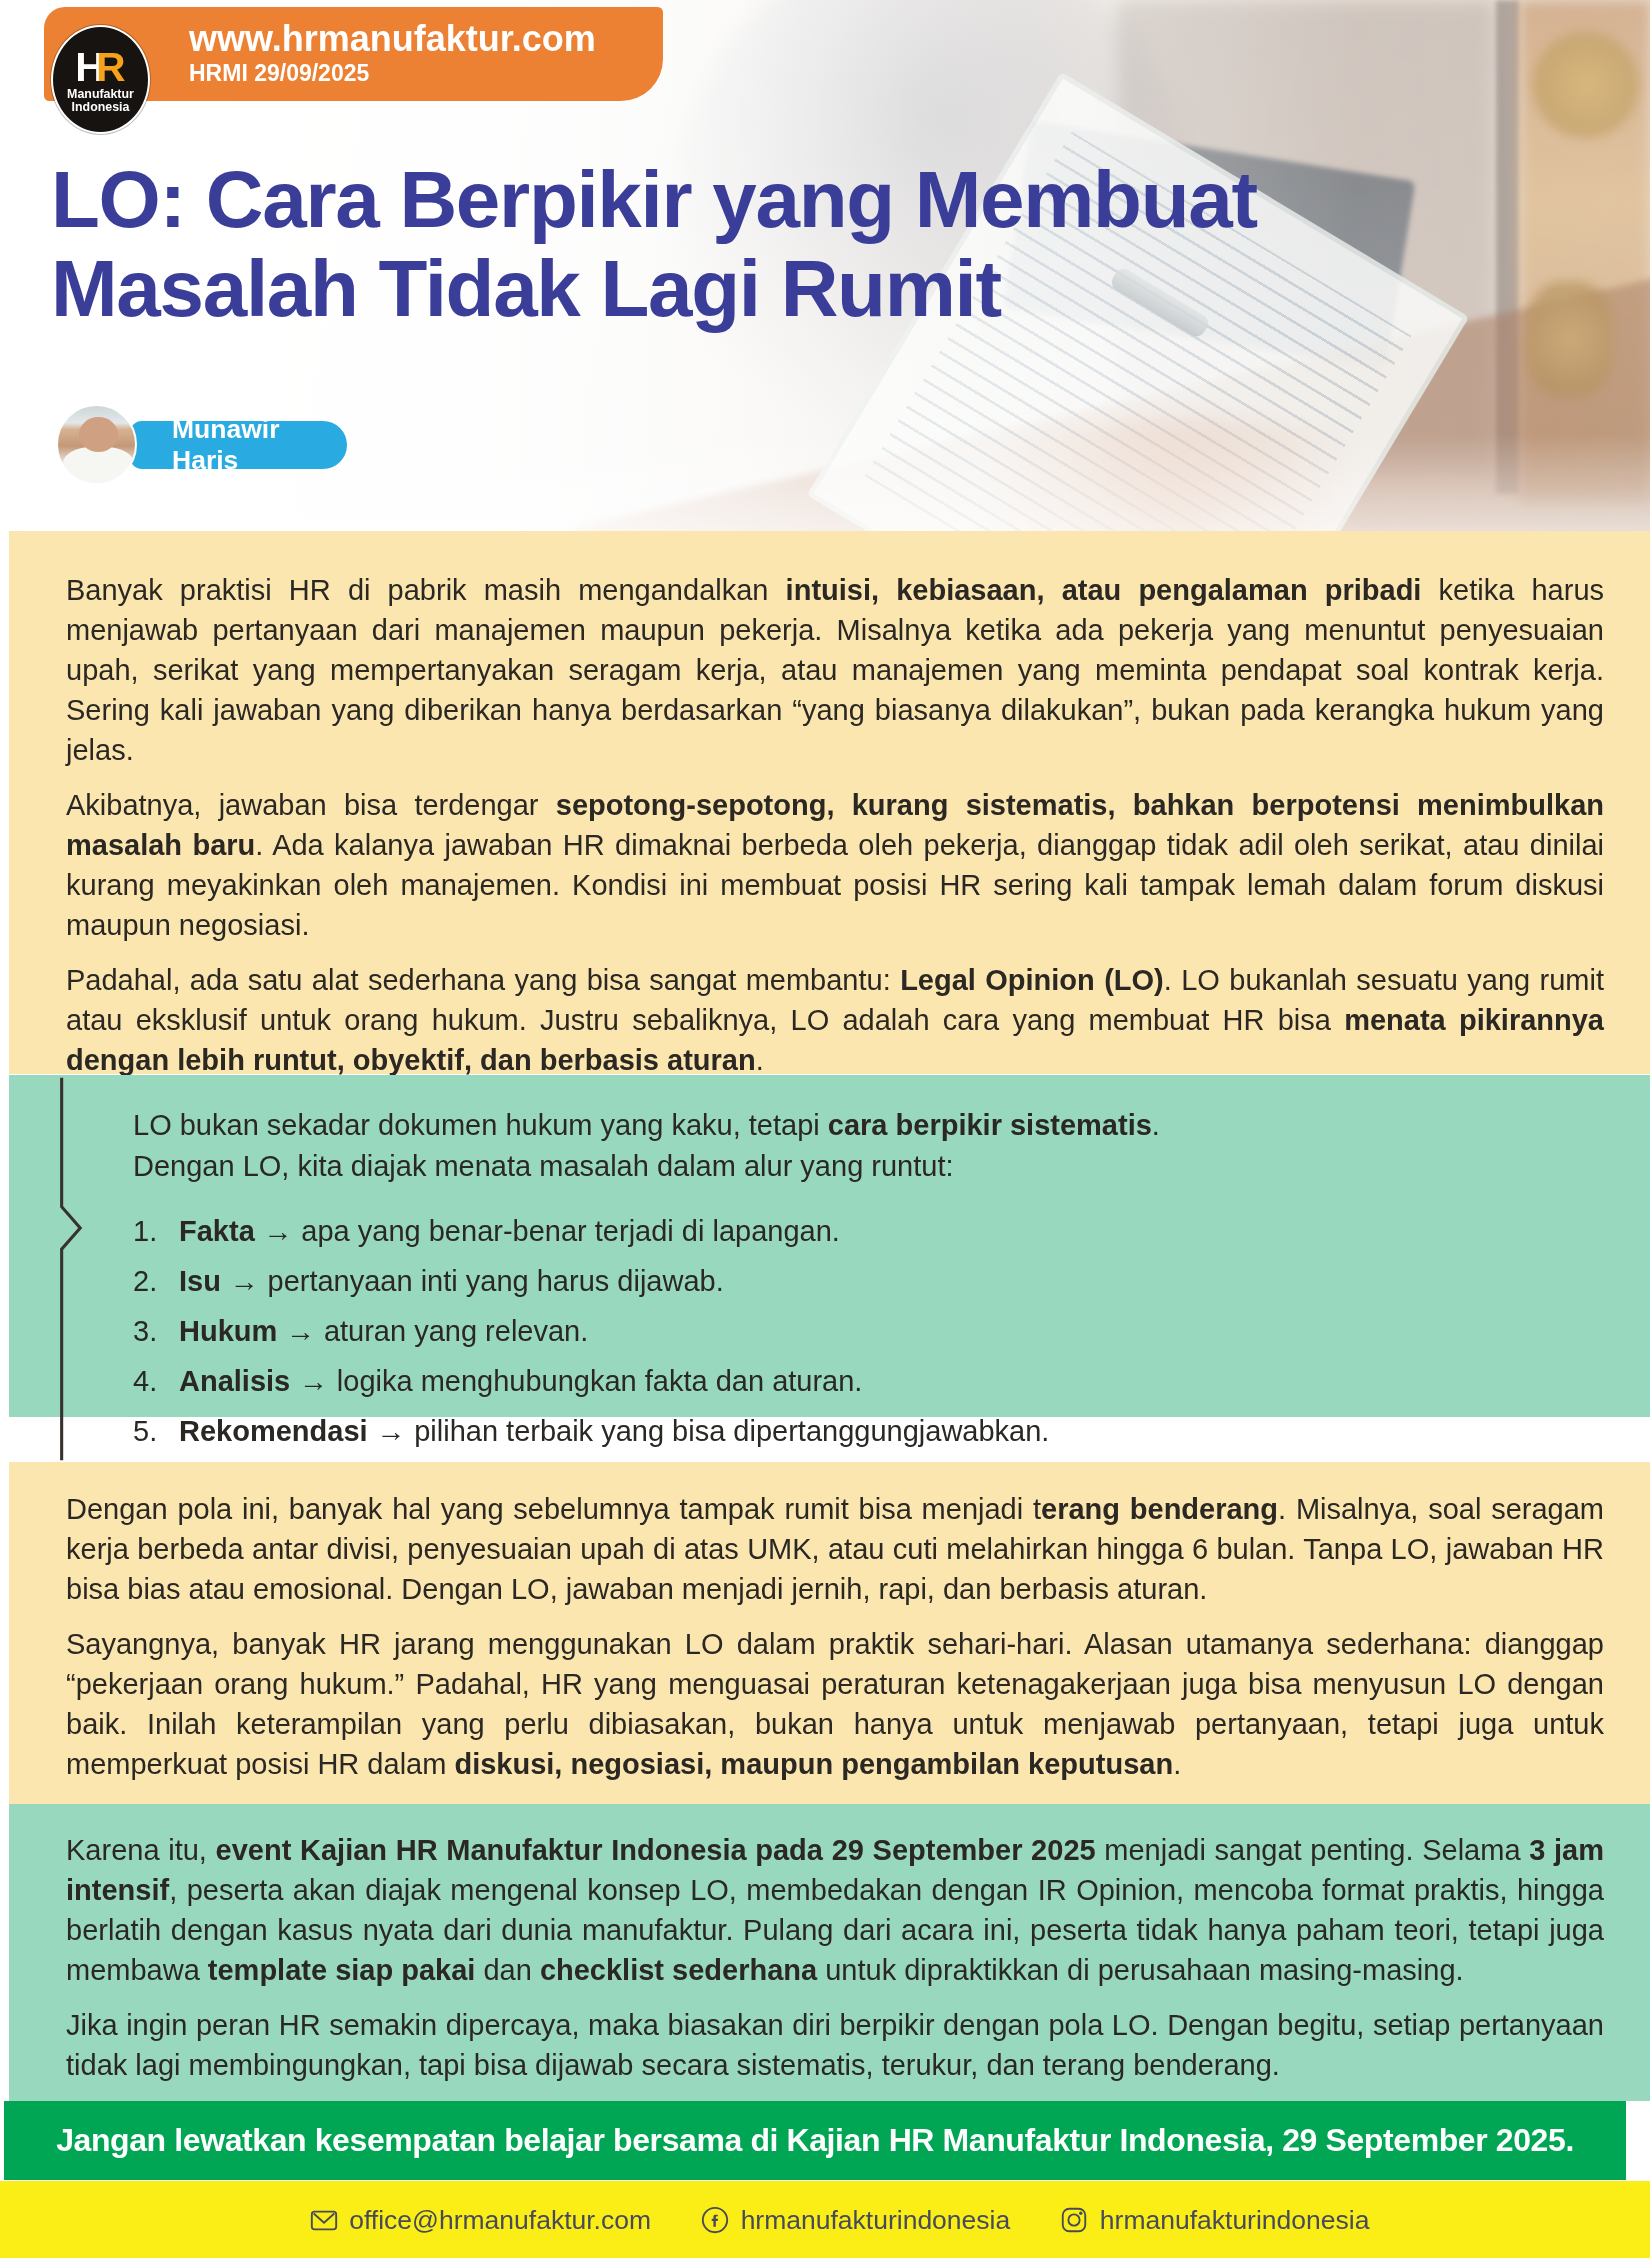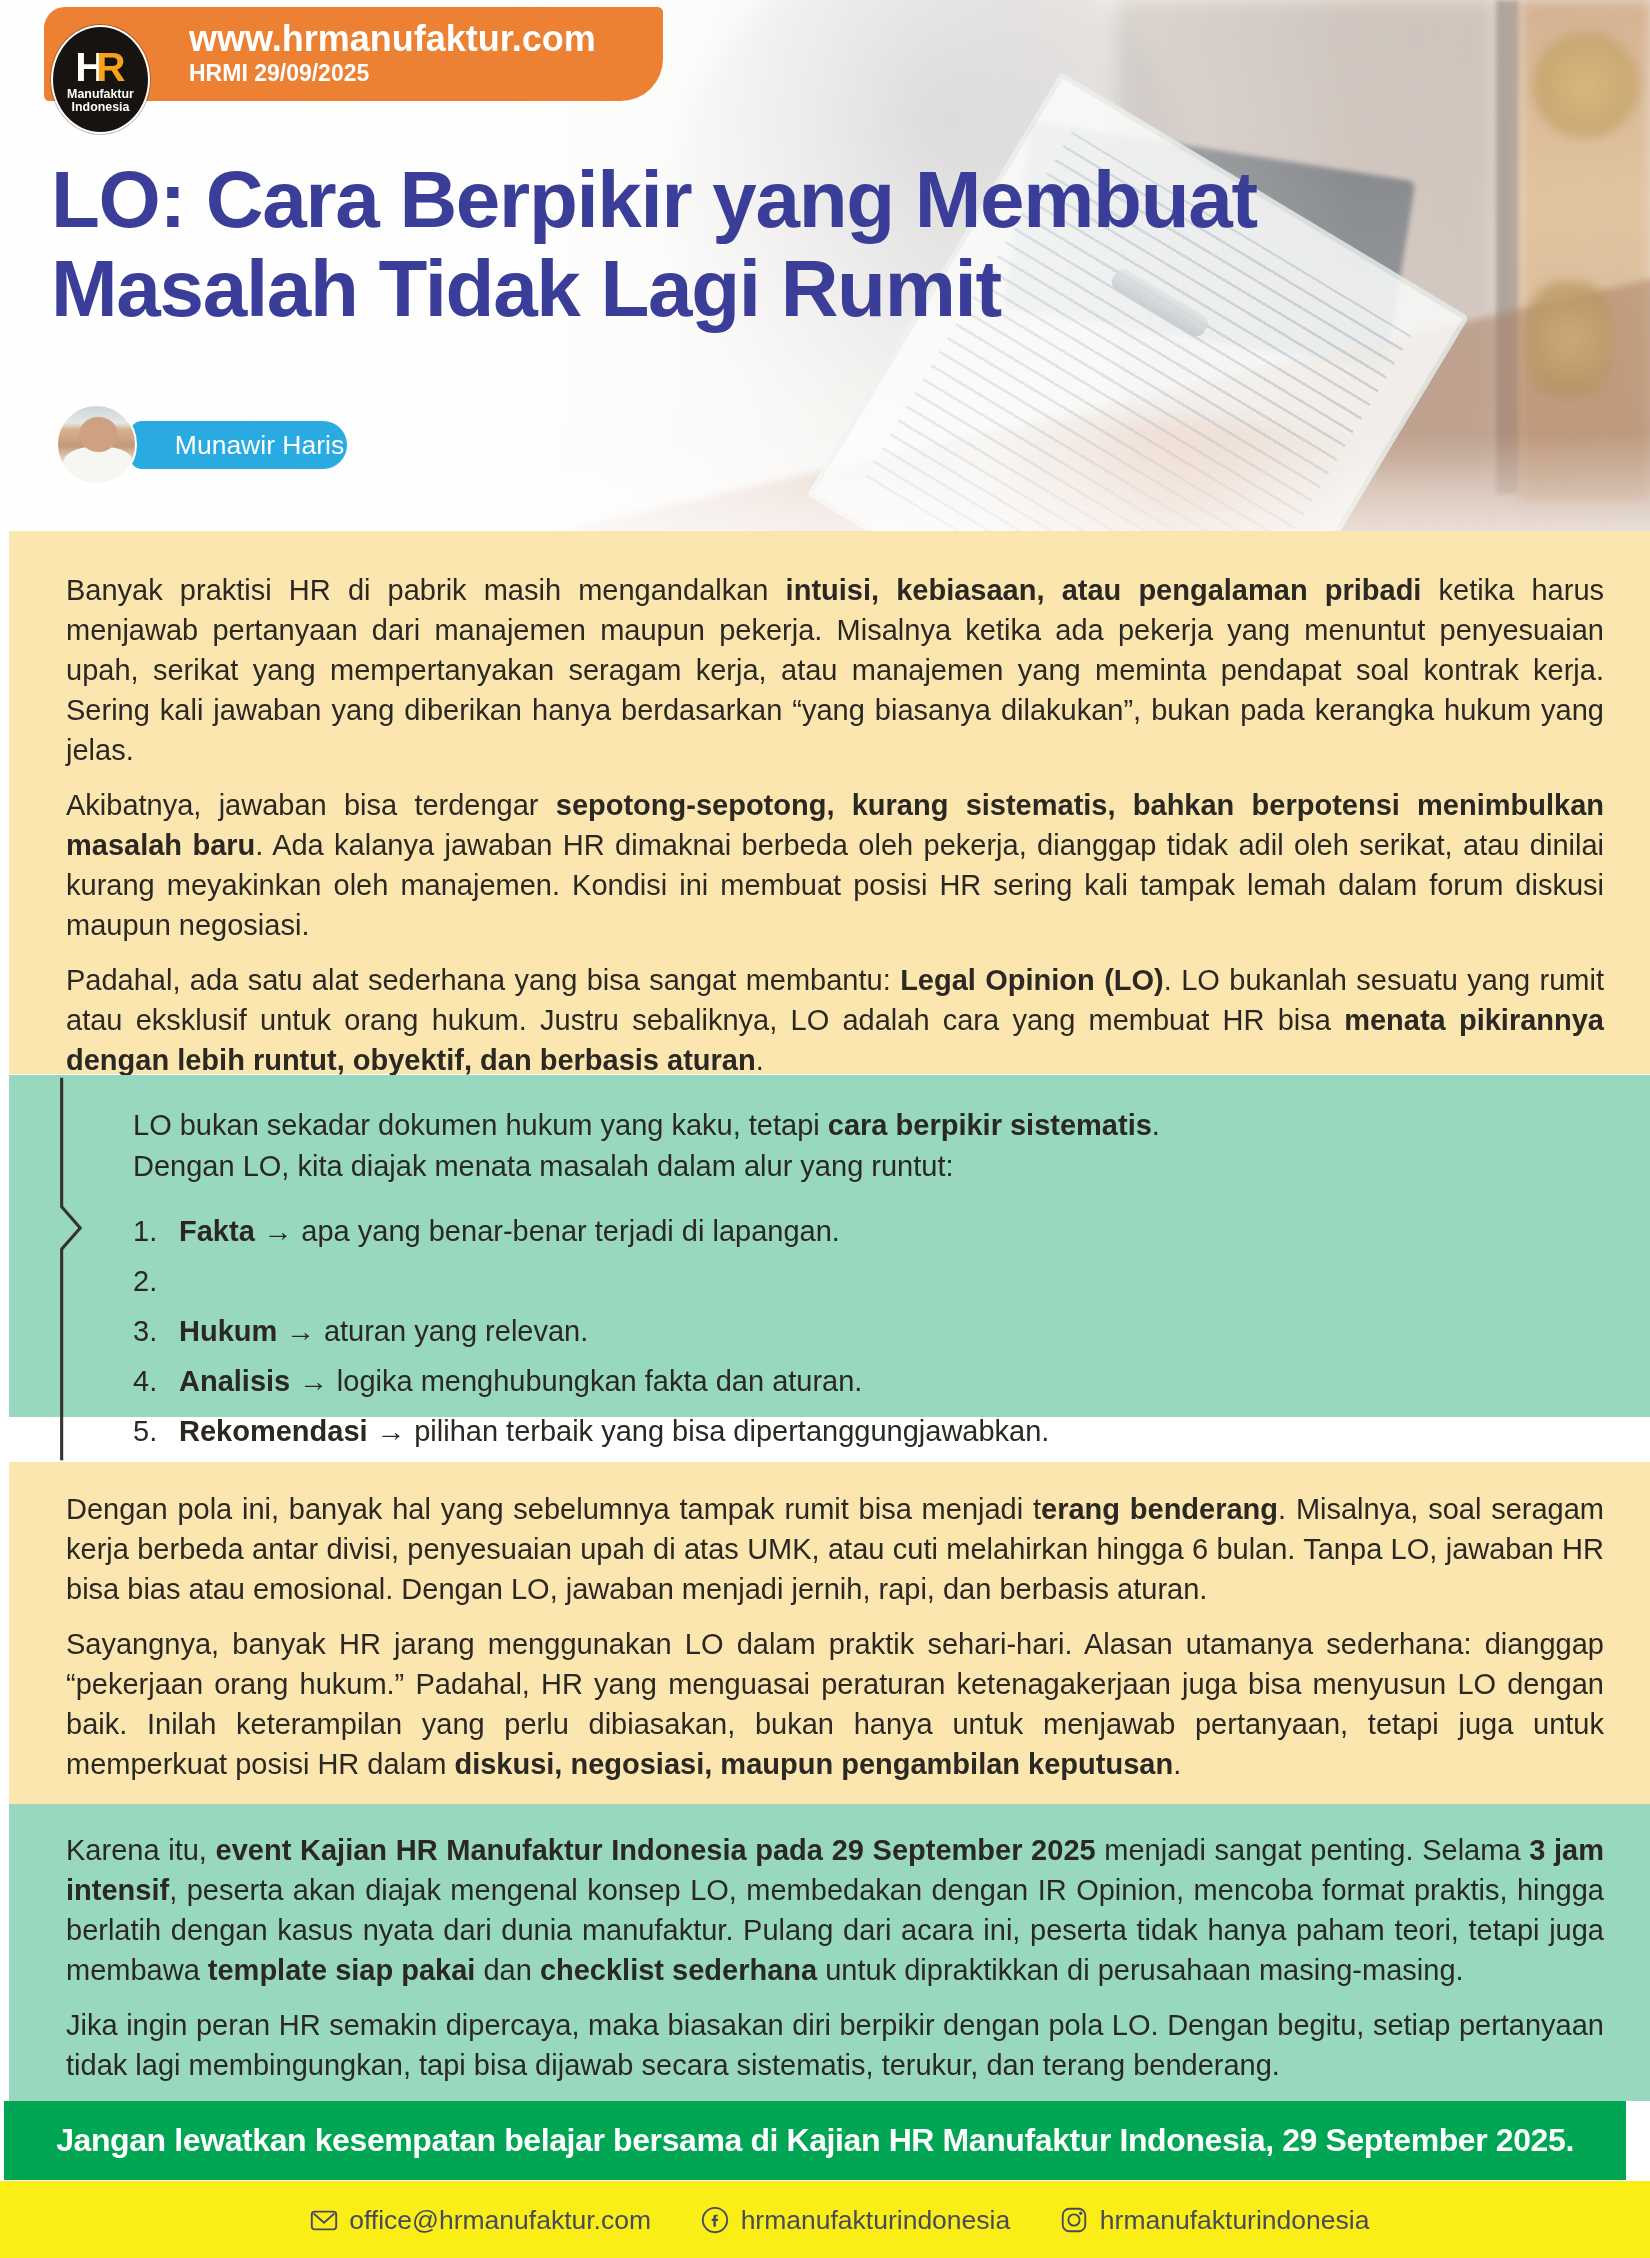--- a/index.html
+++ b/index.html
@@ -64,21 +64,21 @@
   .logo-line { color:#ffffff; font-weight:bold; font-size:12.4px; line-height:13.2px; }
   .logo-line:first-of-type { margin-top:3.5px; }
 
   
   .hero-title { position:absolute; left:51px; top:155px; z-index:3;
     color:#3B3E98; font-weight:bold; font-size:80px; line-height:89px; letter-spacing:-1.3px; }
   .author { position:absolute; left:56px; top:404px; width:300px; height:81px; z-index:3; }
   .author-pill { position:absolute; left:74px; top:17px; width:217px; height:48px;
     background:#29ABE2; border-radius:12.4px 25px 25px 12.4px;
     display:flex; align-items:center; justify-content:center; padding-left:42px; }
-  .author-name { color:#ffffff; font-weight:normal; font-size:26.5px; }
+  .author-name { color:#ffffff; font-weight:bold; font-size:26.5px; }
   .author-avatar { position:absolute; left:0; top:0; width:81px; height:81px; border-radius:50%;
     border:2.6px solid #ffffff; overflow:hidden;
     background:linear-gradient(180deg,#cdd6d8 0%,#e3e8e9 22%,#d7b393 30%,#c49877 52%,#f4f4f2 78%,#ededeb 100%); }
   .avatar-head { position:absolute; left:21px; top:10.6px; width:39px; height:35px; border-radius:50%;
     background:#cfa081; }
   .avatar-shirt { position:absolute; left:5.3px; top:41px; width:71px; height:41px; border-radius:40% 40% 0 0;
     background:#f6f6f3; }
 
   
   .section { position:absolute; left:9px; width:1651px; }
@@ -178,20 +178,21 @@
     <div class="callout-content">
       <div class="callout-intro"><span>LO bukan sekadar dokumen hukum yang kaku, tetapi </span><b>cara berpikir sistematis</b><span>.</span></div>
       <div class="callout-intro"><span>Dengan LO, kita diajak menata masalah dalam alur yang runtut:</span></div>
       <ol class="callout-list">
         <li>
           <span class="li-num">1.</span>
           <span><span class="li-term">Fakta</span><span class="li-arrow">→</span><span>apa yang benar-benar terjadi di lapangan.</span></span>
         </li>
         <li>
           <span class="li-num">2.</span>
+          <span><span class="li-term">Isu</span><span class="li-arrow">→</span><span>pertanyaan inti yang harus dijawab.</span></span>
         </li>
         <li>
           <span class="li-num">3.</span>
           <span><span class="li-term">Hukum</span><span class="li-arrow">→</span><span>aturan yang relevan.</span></span>
         </li>
         <li>
           <span class="li-num">4.</span>
           <span><span class="li-term">Analisis</span><span class="li-arrow">→</span><span>logika menghubungkan fakta dan aturan.</span></span>
         </li>
         <li>

